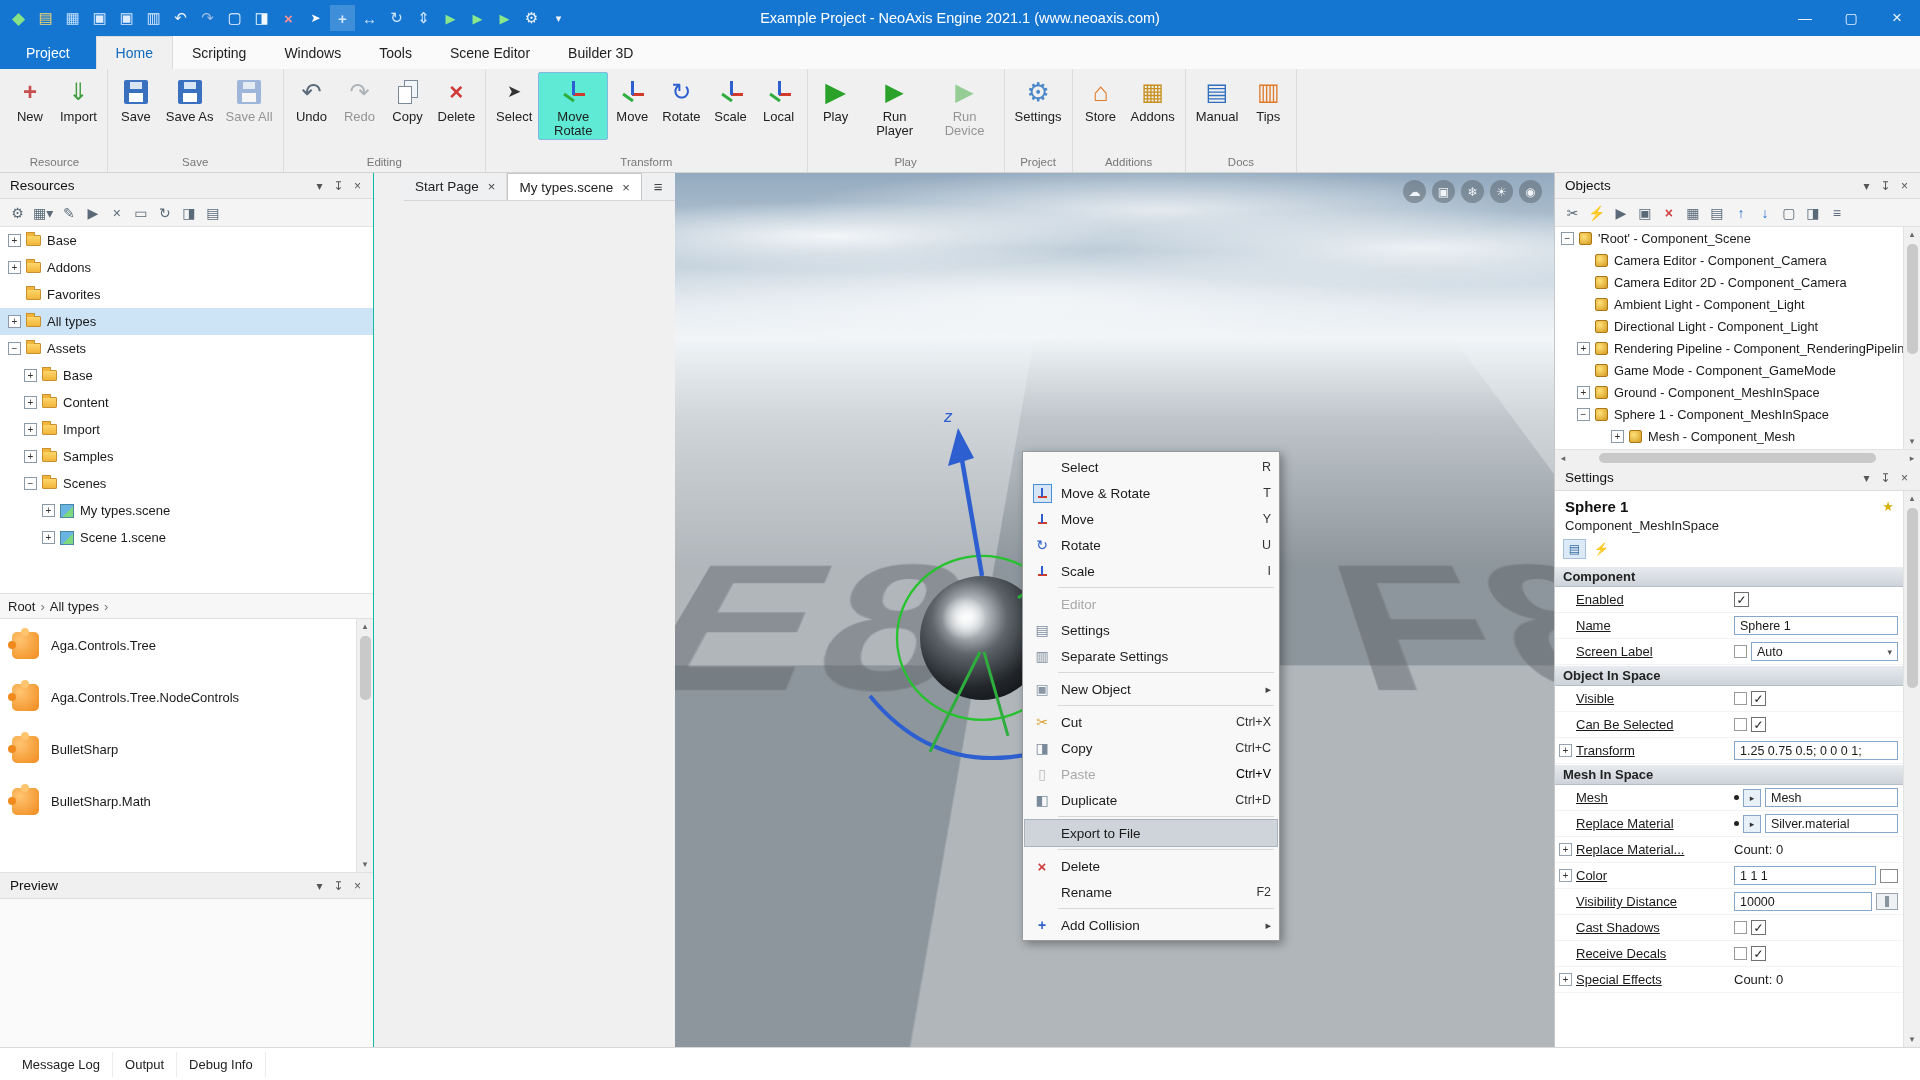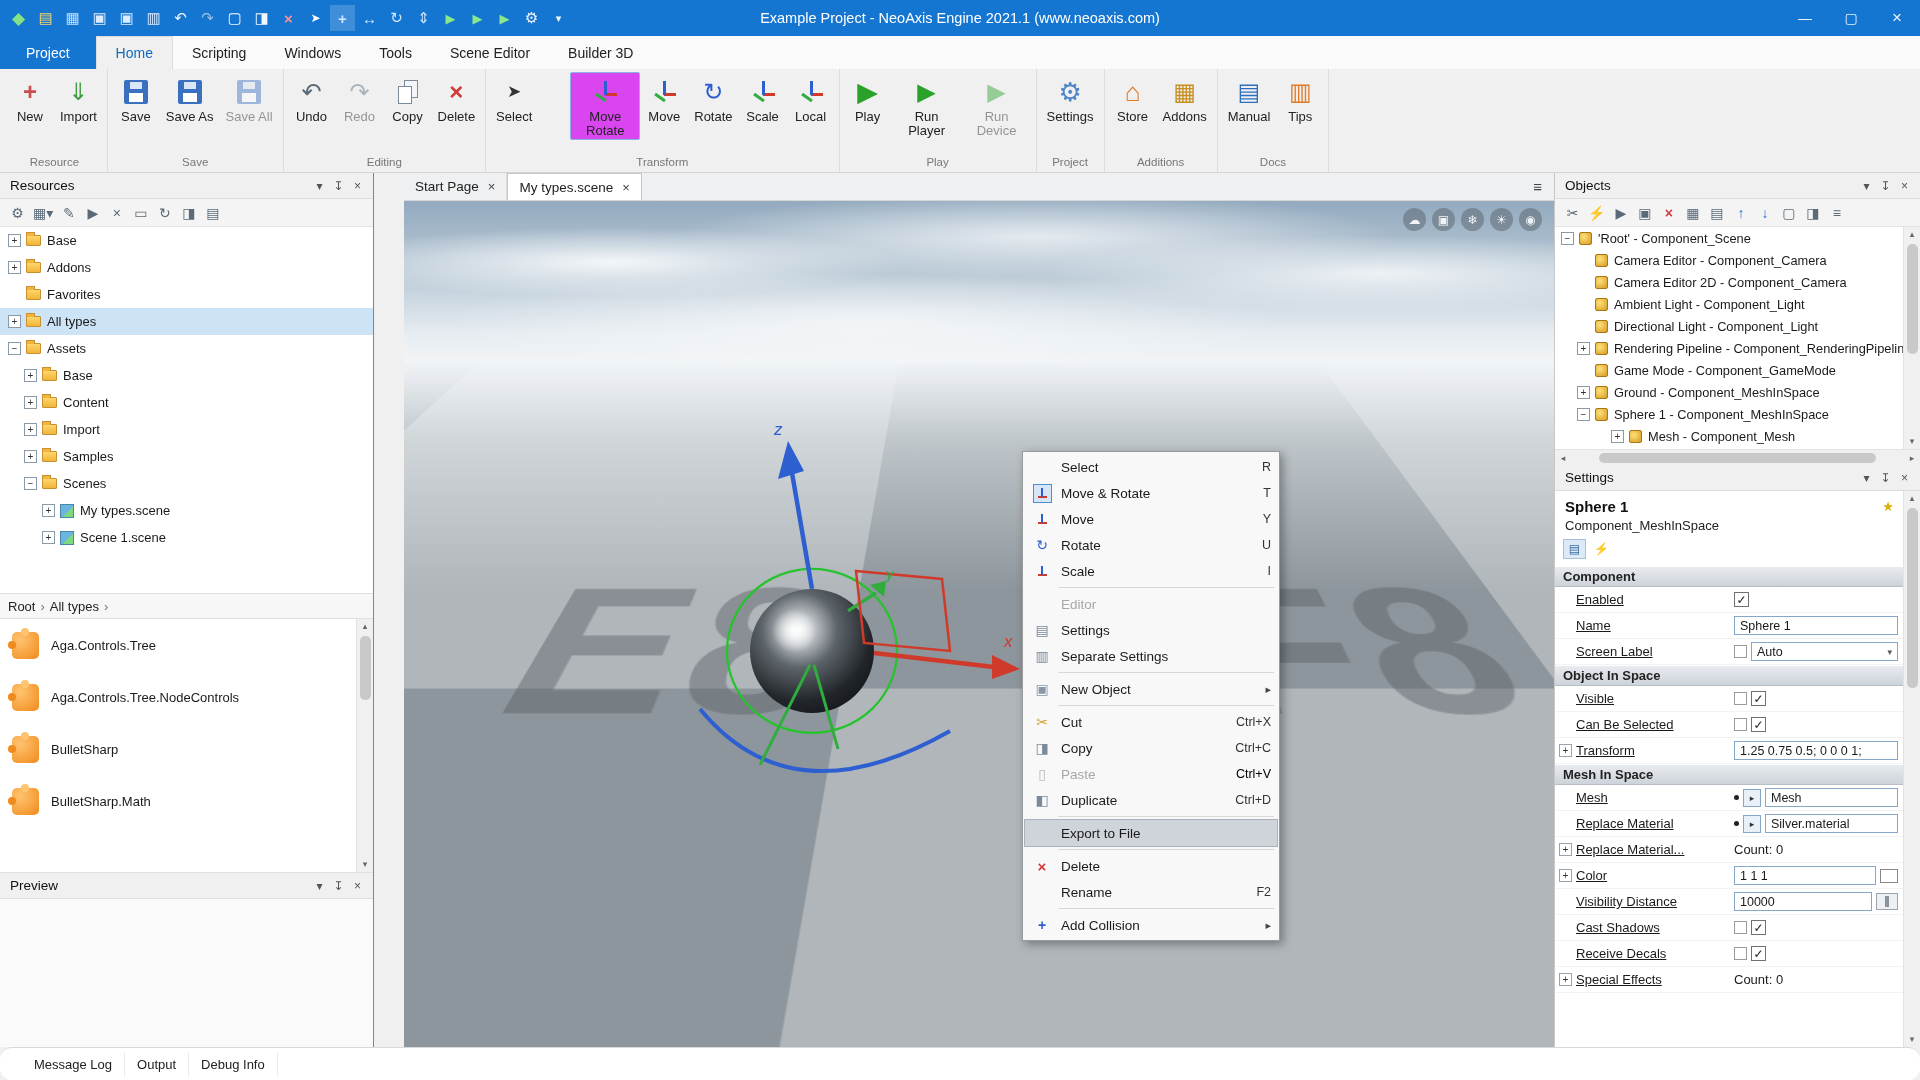--- a/index.html
+++ b/index.html
@@ -18,41 +18,41 @@
   .menubar { height:33px; background:#fafafa; display:flex; align-items:stretch; }
   .menu-project { background:#1576d2; color:#fff; padding:0 26px; display:flex; align-items:center; font-size:14px; }
   .menu-tab { padding:0 19px; display:flex; align-items:center; font-size:14px; color:#222; }
   .menu-tab.active { background:#f0f0f0; color:#0f6ac0; border:1px solid #dcdcdc; border-bottom:none; }
 
   
   .ribbon { height:104px; background:#f0f0f0; border-bottom:1px solid #d3d3d3; display:flex; padding-left:2px; }
   .rgroup { display:flex; flex-direction:column; padding:3px 4px 0; border-right:1px solid #dcdcdc; }
   .rbtns { flex:1; display:flex; align-items:flex-start; }
   .rbtn { min-width:48px; padding:3px 5px 1px; display:flex; flex-direction:column; align-items:center; gap:2px; font-size:13px; color:#222; border:1px solid transparent; border-radius:2px; text-align:center; }
-  .rbtn.active { background:#d946ef; border-color:#86b3e0;margin-left:32px; }
+  .rbtn.active { background:#5eead4; border-color:#86b3e0; }
   .rbtn.disabled { opacity:.45; }
   .ric { height:32px; display:flex; align-items:center; justify-content:center; font-size:24px; line-height:32px; }
   .rtext { line-height:14px; max-width:58px; }
   .rglabel { height:20px; font-size:11.5px; color:#777; text-align:center; line-height:20px; }
 
   .ic-floppy { width:24px; height:24px; background:#3a70c0; border-radius:2px; position:relative; }
   .ic-floppy::before { content:""; position:absolute; top:2px; left:6px; right:6px; height:7px; background:#d8e6f5; }
   .ic-floppy::after { content:""; position:absolute; bottom:2px; left:5px; right:5px; height:9px; background:#fff; }
   .ic-copy { position:relative; width:20px; height:24px; margin-top:3px; }
   .ic-copy::before { content:""; position:absolute; left:6px; top:-2px; width:12px; height:16px; border:1.5px solid #7a8a9a; background:#f2f6fa; }
   .ic-copy::after { content:""; position:absolute; left:0; top:4px; width:12px; height:16px; border:1.5px solid #7a8a9a; background:#fff; }
   .ic-axis3 { position:relative; width:26px; height:26px; }
   .ic-axis3 i { position:absolute; left:12px; top:2px; width:3px; height:14px; background:#2e5fd0; }
   .ic-axis3::before { content:""; position:absolute; left:13px; top:14px; width:12px; height:3px; background:#d03a2a; }
   .ic-axis3::after { content:""; position:absolute; left:3px; top:17px; width:12px; height:3px; background:#2fae3e; transform:rotate(35deg); }
 
   
   .main { display:flex; height:874px; }
   .leftcol { width:374px; display:flex; flex-direction:column; border-right:1px solid #14b8a6; background:#fff; }
-  .centercol { flex:1; display:flex; flex-direction:column; min-width:0;padding-left:30px; }
+  .centercol { flex:1; display:flex; flex-direction:row; min-width:0;padding-left:30px; }
   .rightcol { width:366px; display:flex; flex-direction:column; border-left:1px solid #c8c8c8; background:#fff; }
 
   .panel-header { height:26px; display:flex; align-items:center; background:#f0f0f0; border-bottom:1px solid #ddd; padding:0 6px 0 10px; font-size:13.5px; color:#111; flex:none; }
   .ph-title { flex:1; }
   .ph-ic { width:19px; text-align:center; color:#555; font-size:12px; }
   .ptool { height:28px; display:flex; align-items:center; gap:7px; background:#f4f4f4; border-bottom:1px solid #e3e3e3; padding:0 9px; color:#5a6a78; font-size:14px; flex:none; }
   .pt-ic { min-width:17px; text-align:center; }
 
   
   .tree { background:#fff; overflow:hidden; font-size:13px; color:#1a1a1a; }
@@ -153,21 +153,21 @@
   .caret { margin-left:auto; color:#555; font-size:9px; padding-left:4px; }
   .refdot { width:5px; height:5px; background:#222; border-radius:50%; flex:none; }
   .refbtn { width:18px; height:18px; border:1px solid #86a7c8; background:#e8f0f8; font-size:9px; color:#333; display:flex; align-items:center; justify-content:center; flex:none; }
   .swatch { width:18px; height:14px; border:1px solid #888; background:#fff; flex:none; }
   .minitrack { width:22px; height:17px; border:1px solid #9aa4ae; background:#eef1f4; position:relative; flex:none; }
   .minitrack::after { content:""; position:absolute; left:8px; top:2px; width:4px; height:11px; background:#8a949e; }
   .count { font-size:13px; }
   .set-vsb { position:absolute; right:0; top:0; bottom:0; }
 
   
-  .statusbar { height:33px; background:#fff; border-top:1px solid #d8d8d8; display:flex; align-items:center; padding-left:22px;border-radius:12px; }
+  .statusbar { height:33px; background:#fff; border-top:1px solid #d8d8d8; display:flex; align-items:center; padding-left:10px; }
   .stab { padding:5px 12px; font-size:13px; color:#222; border-right:1px solid #ececec; }
 </style>
 </head>
 <body>
 
 <div class="titlebar">
   <div class="tb-title">Example Project - NeoAxis Engine 2021.1 (www.neoaxis.com)</div>
   <div class="tb-icons">
     <span class="tb-icon" style="color:#86e286;font-size:17px">◆</span>
     <span class="tb-icon" style="color:#f5d76e">▤</span>

